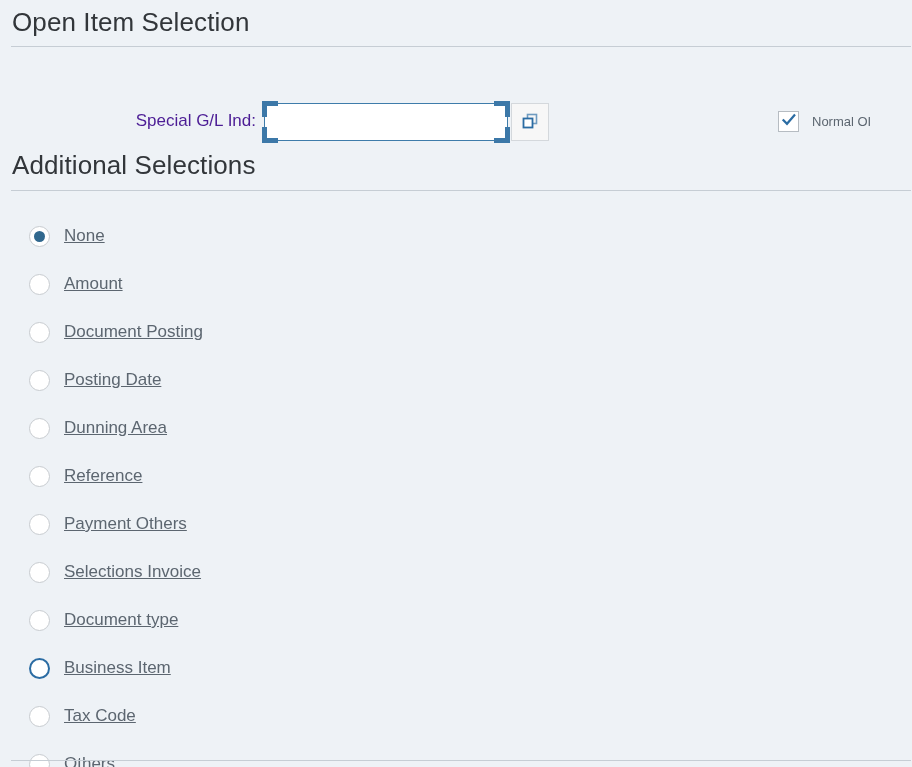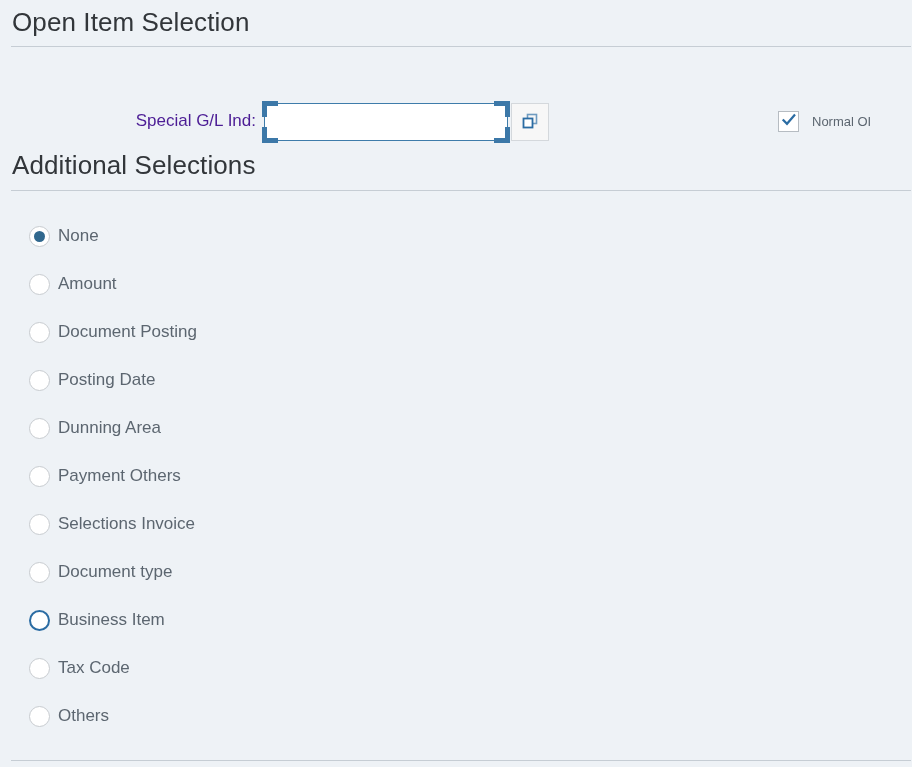--- a/index.html
+++ b/index.html
@@ -180,24 +180,25 @@
     content: "";
     width: 11px;
     height: 11px;
     border-radius: 50%;
     background: #31688e;
   }
   .radio-row[data-state="focused"] .radio-mark {
     border: 2px solid #2b6ca3;
   }
   .radio-label {
-    margin-left: 8px;
+    margin-left: 14px;
     font-size: 17px;
     color: #5c6670;
     white-space: nowrap;
+    text-decoration: underline;
   }
 
   .bottom-rule {
     position: absolute;
     left: 11px;
     right: 1px;
     top: 760px;
     height: 1px;
     background: #c6cdd4;
   }
@@ -266,20 +267,24 @@
       <div class="radio-row" data-state="default">
         <span class="radio-mark"></span>
         <span class="radio-label">Posting Date</span>
       </div>
       <div class="radio-row" data-state="default">
         <span class="radio-mark"></span>
         <span class="radio-label">Dunning Area</span>
       </div>
       <div class="radio-row" data-state="default">
         <span class="radio-mark"></span>
+        <span class="radio-label">Reference</span>
+      </div>
+      <div class="radio-row" data-state="default">
+        <span class="radio-mark"></span>
         <span class="radio-label">Payment Others</span>
       </div>
       <div class="radio-row" data-state="default">
         <span class="radio-mark"></span>
         <span class="radio-label">Selections Invoice</span>
       </div>
       <div class="radio-row" data-state="default">
         <span class="radio-mark"></span>
         <span class="radio-label">Document type</span>
       </div>

